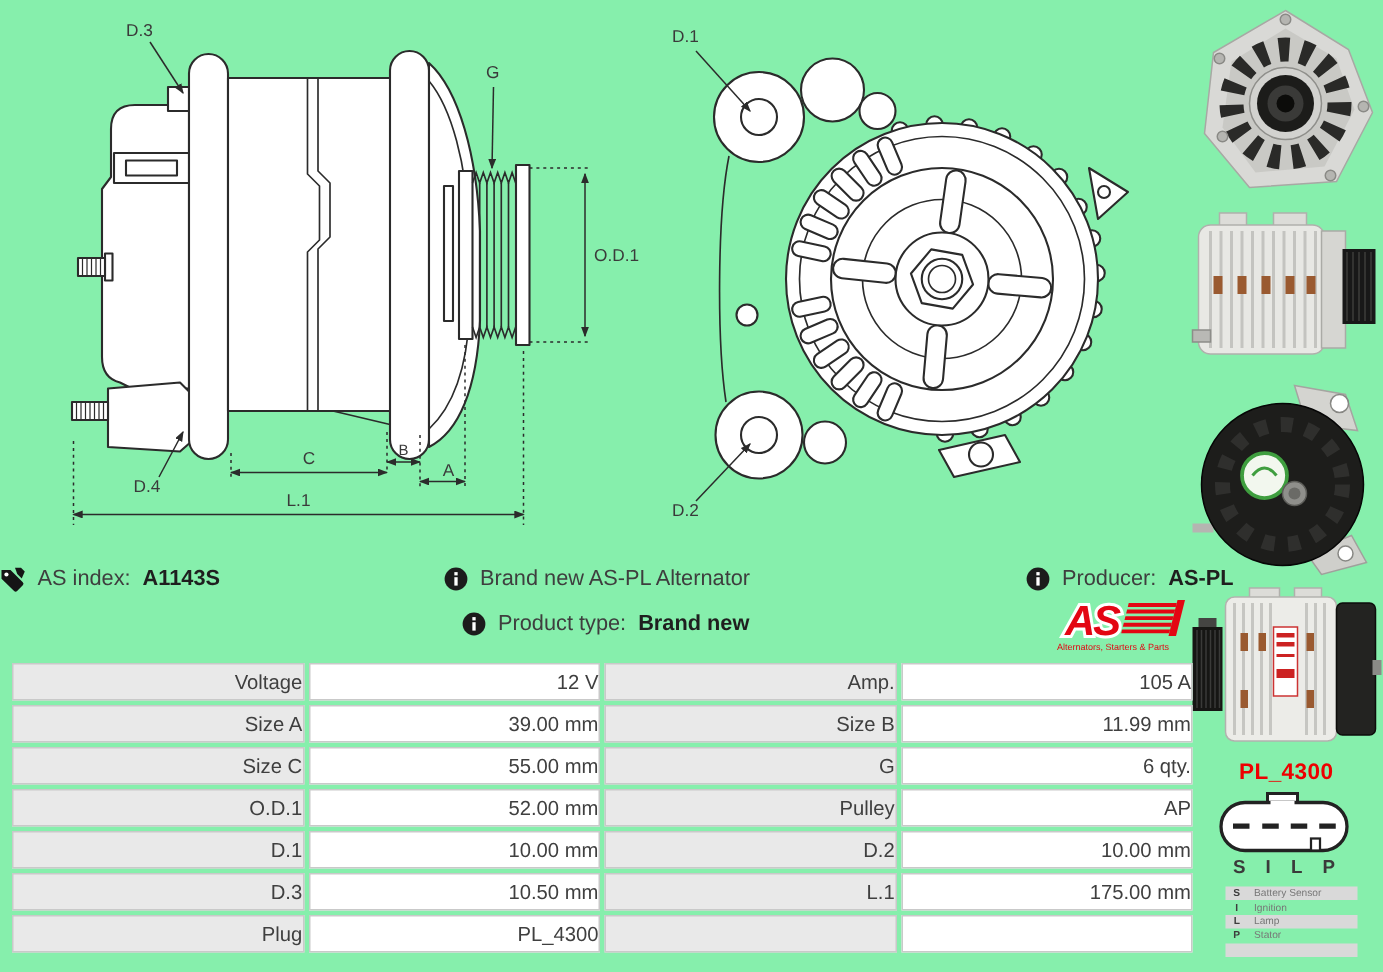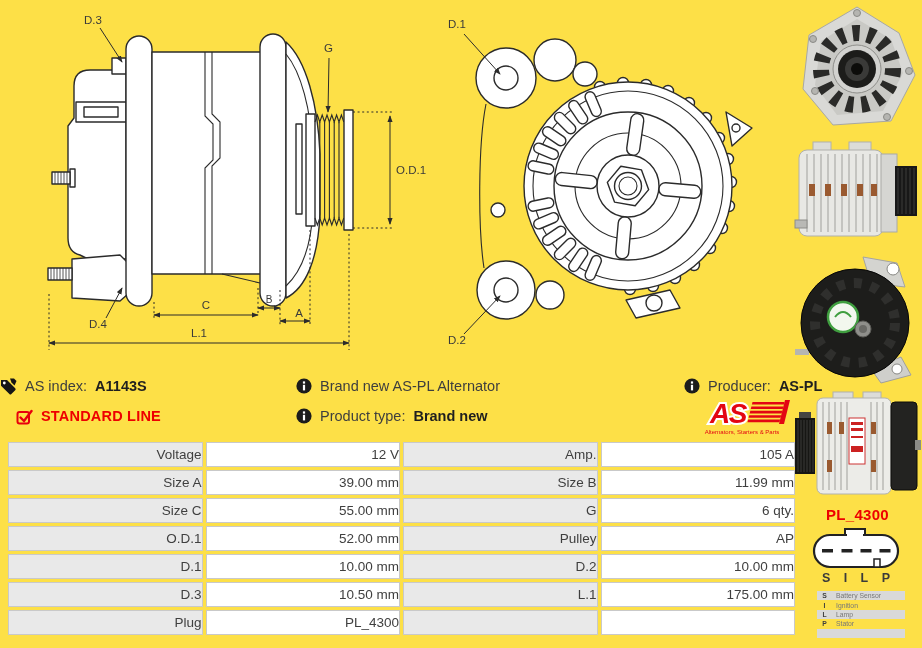--- a/index.html
+++ b/index.html
@@ -1,16 +1,16 @@
 <!DOCTYPE html>
 <html><head>
 <meta charset="utf-8">
 <style>
   html,body{margin:0;padding:0;background:#fff;}
-  .canvas{position:relative;width:922px;height:648px;background:#fde047;overflow:hidden;
+  .canvas{position:relative;width:922px;height:648px;background:#86efac;overflow:hidden;
           font-family:"Liberation Sans",sans-serif;color:#3c3c3c;}
   .abs{position:absolute;}
 
   
   .ln{fill:#fff;stroke:#2b2b2b;stroke-width:1.4;stroke-linejoin:round;}
   .lnf{fill:none;stroke:#2b2b2b;stroke-width:1.1;}
   .dim{stroke:#2b2b2b;stroke-width:1;fill:none;}
   .dot{stroke:#2b2b2b;stroke-width:1;stroke-dasharray:2 2.6;fill:none;}
   .hatch{stroke:#2b2b2b;stroke-width:.8;fill:none;}
   .dimlabel{font-size:11.5px;fill:#3a3a3a;font-family:"Liberation Sans",sans-serif;}
@@ -284,37 +284,30 @@
 
   <div class="info-line" style="left:0;top:376px;">
     <svg width="17" height="17" viewBox="0 0 17 17">
       <path d="M10,0.5 h4 l2.5,2.5 -2,4.6 -3,-3 z" fill="#151515"></path>
       <path d="M1,2 h6 l8.2,8.2 q1,1 0,2 l-3.8,3.8 q-1,1 -2,0 L1,7.8 Z" fill="#151515"></path>
       <circle cx="4.3" cy="5" r="1.4" fill="#fff"></circle>
     </svg>
     <span>AS index:</span>
     <span class="b">A1143S</span>
   </div>
-  <div class="info-line red-line" style="left:16px;top:406px;">
-    <svg width="17" height="17" viewBox="0 0 17 17">
-      <rect x="1.5" y="4" width="11.5" height="11.5" rx="2" fill="none" stroke="#e8000d" stroke-width="2"></rect>
-      <path d="M4.5,9.5 L8,13 L15.5,3" stroke="#e8000d" stroke-width="2.4" fill="none" stroke-linecap="round"></path>
-    </svg>
-    <span>STANDARD LINE</span>
-  </div>
 
   <div class="info-line" style="left:296px;top:376px;">
     <svg width="16" height="16" viewBox="0 0 16 16">
       <circle cx="8" cy="8" r="7.6" fill="#1c1c1c"></circle>
       <rect x="6.9" y="3.4" width="2.2" height="2.2" fill="#fff"></rect>
       <rect x="6.9" y="6.8" width="2.2" height="5.6" fill="#fff"></rect>
     </svg>
     <span>Brand new AS-PL Alternator</span>
   </div>
-  <div class="info-line" style="left:296px;top:406px;align-items:center;">
+  <div class="info-line" style="left:308px;top:406px;align-items:center;">
     <svg width="16" height="16" viewBox="0 0 16 16">
       <circle cx="8" cy="8" r="7.6" fill="#1c1c1c"></circle>
       <rect x="6.9" y="3.4" width="2.2" height="2.2" fill="#fff"></rect>
       <rect x="6.9" y="6.8" width="2.2" height="5.6" fill="#fff"></rect>
     </svg>
     <span>Product type:</span>
     <span class="b">Brand new</span>
   </div>
 
   <div class="info-line" style="left:684px;top:376px;">

